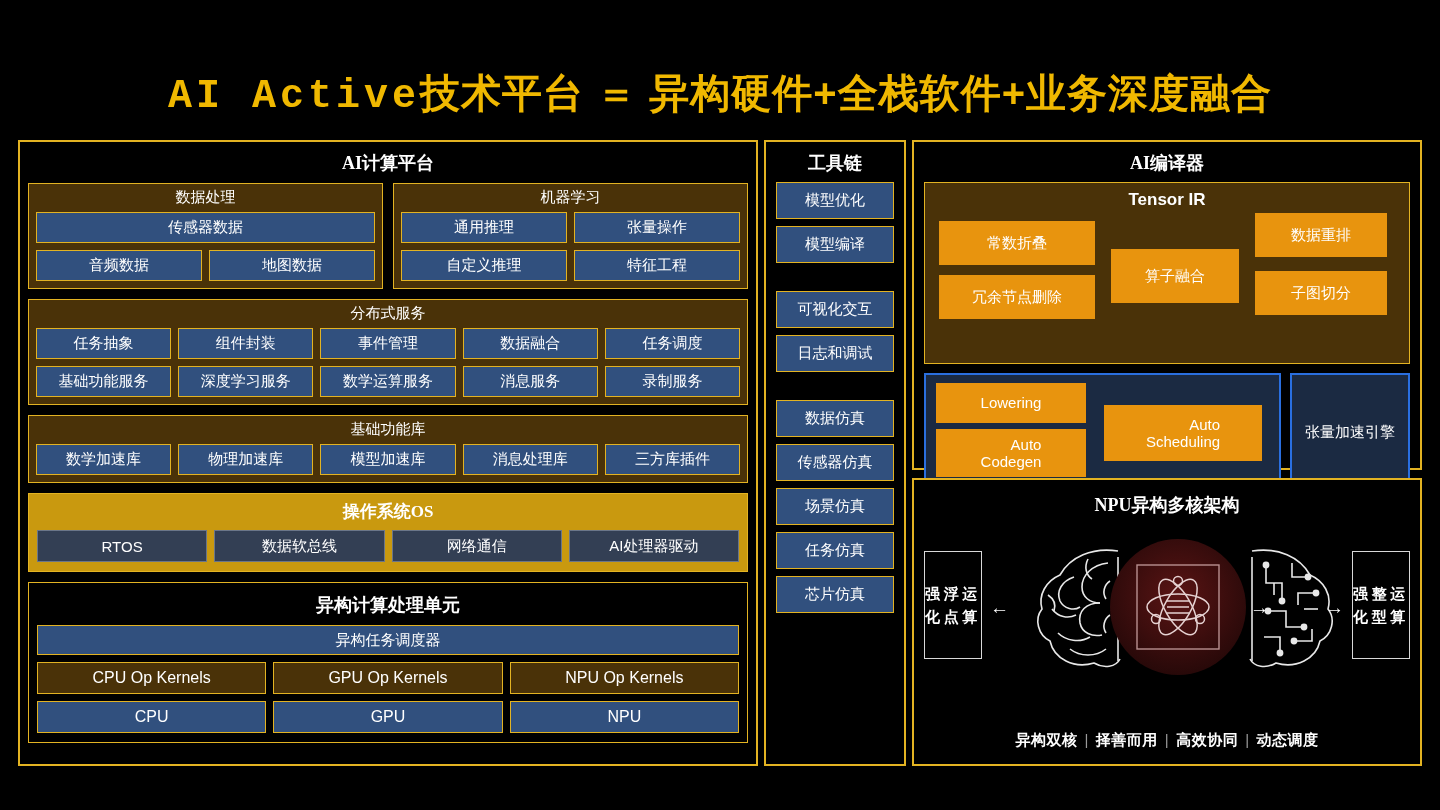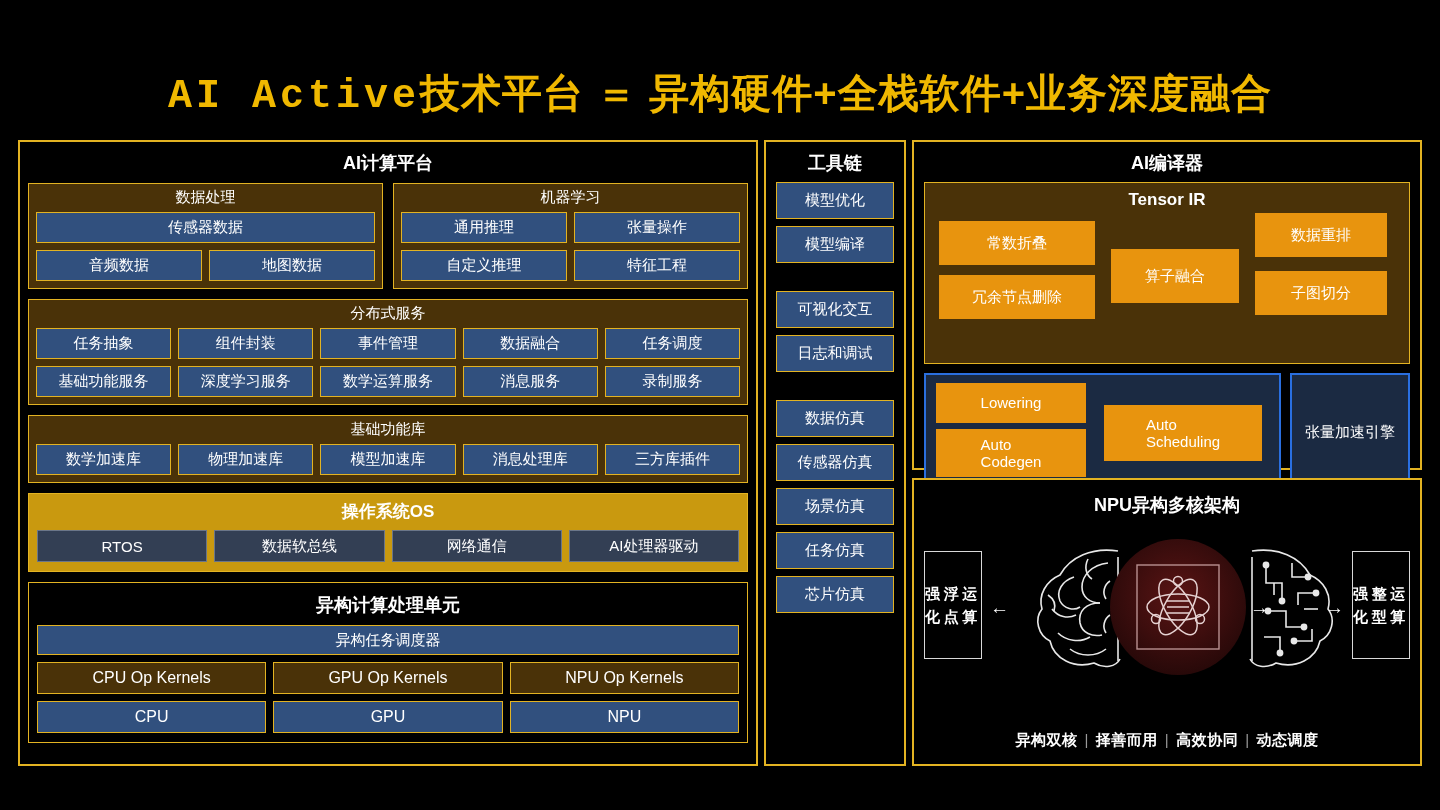--- a/index.html
+++ b/index.html
@@ -18,21 +18,21 @@
     color: #f0b800;
     font-size: 40px; font-weight: bold;
     letter-spacing: 1px;
     white-space: nowrap;
   }
   .title .mono { font-family: "Liberation Mono","DejaVu Sans Mono",monospace; letter-spacing: 4px; }
 
   
   .gold-frame { border: 2px solid #e3b322; background:#000; position:absolute; }
   .panel-head {
-    color:#fff; font-weight:bold; text-align:center; width:100%;
+    color:#fff; font-weight:bold; text-align:center; width:100%;font-family:Liberation Serif, serif;
   }
   .brown-box {
     background:#4a3208; border:1.5px solid #e3b322;
     display:flex; flex-direction:column;
   }
   .brown-title { color:#fff; text-align:center; font-size:15px; padding:4px 0 5px; }
   .bluebtn {
     background:#31507e; border:1.5px solid #e3b322; color:#fff;
     display:flex; align-items:center; justify-content:center;
     font-size:15px; text-align:center; line-height:1.1;
@@ -91,21 +91,21 @@
   #rtop > .panel-head { font-size:18px; padding:9px 0 7px; }
 
   .tensor {
     margin:0 10px; background:#4a3208; border:1.5px solid #e3b322;
     height:182px; position:relative;
   }
   .tensor-title { color:#fff; font-weight:bold; text-align:center; font-size:17px; padding:7px 0 0; }
   .obox {
     position:absolute; background:#e8940e; color:#fff;
     display:flex; align-items:center; justify-content:center;
-    font-size:15px; text-align:left; line-height:1.15;
+    font-size:15px; text-align:right; line-height:1.15;
   }
 
   .lower-wrap { margin:9px 10px 0; display:flex; gap:9px; height:118px; }
   .navy { background:#1b2a42; border:2px solid #2a6fe0; position:relative; }
   .navy.left { flex:1; }
   .navy.right { width:120px; display:flex; align-items:center; justify-content:center;
                 color:#fff; font-size:15px; text-align:center; }
 
   #rbot { left:912px; top:478px; width:510px; height:288px; }
   #rbot > .panel-head { font-size:18px; padding:13px 0 0; }

